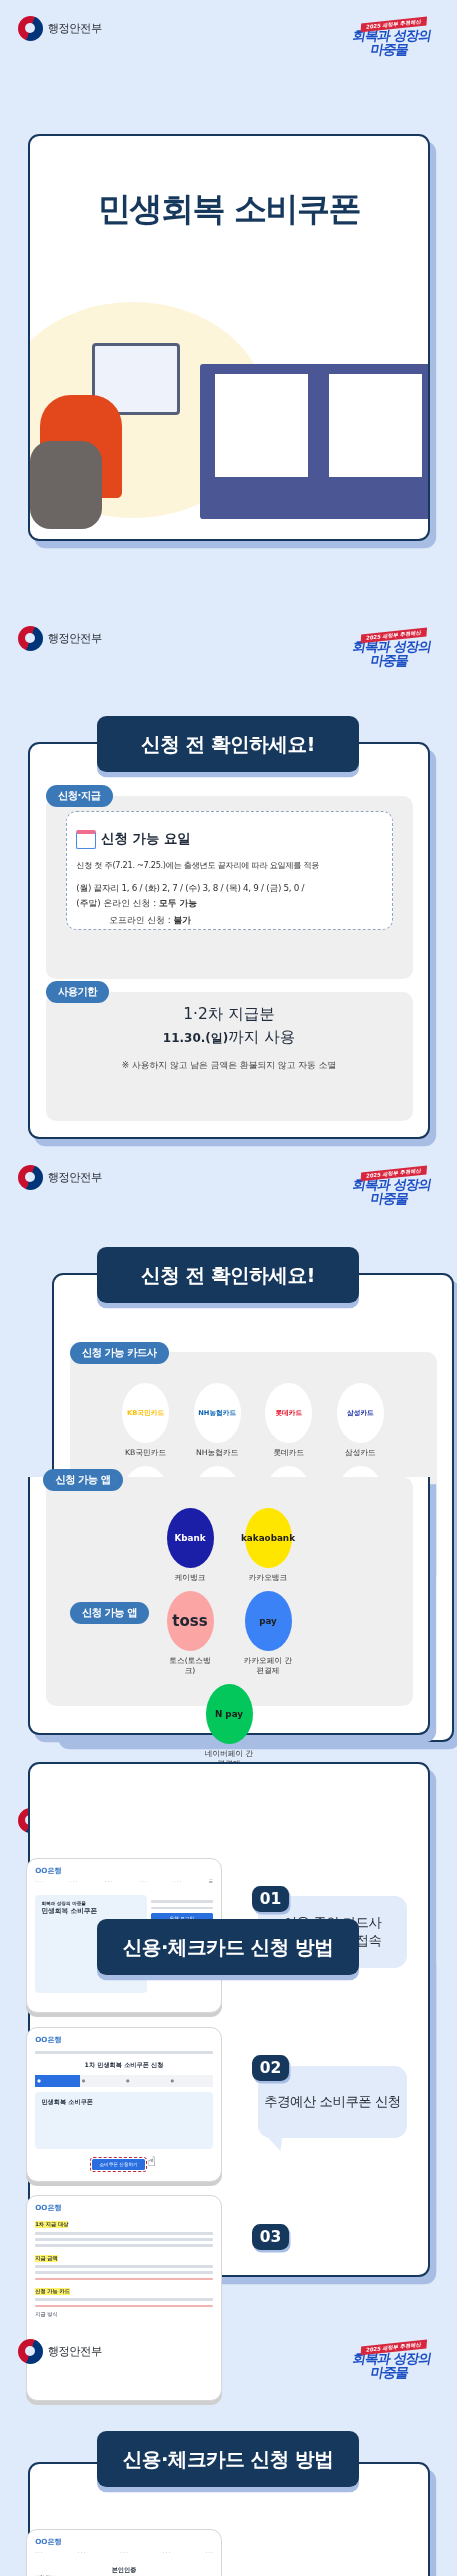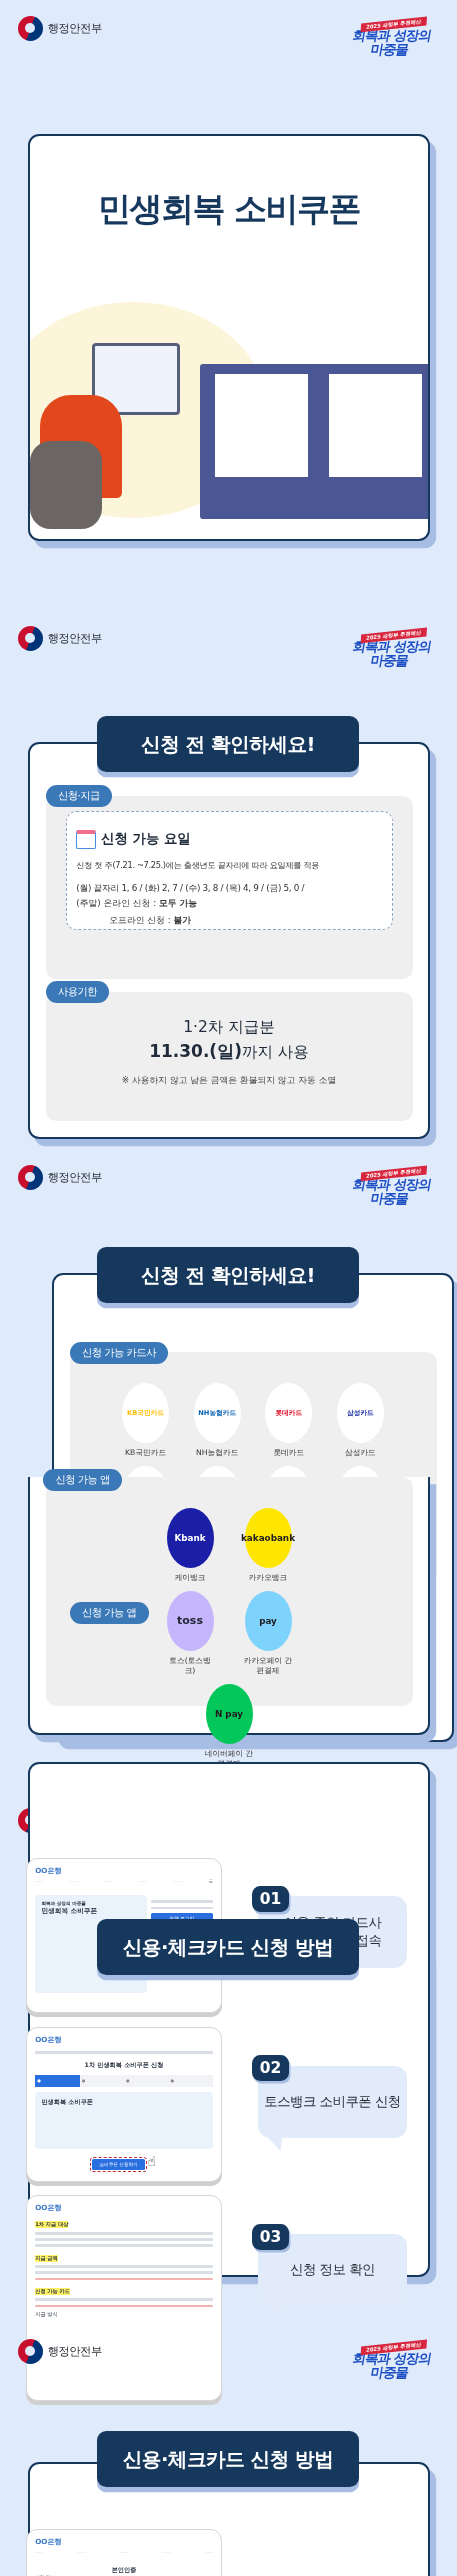--- a/index.html
+++ b/index.html
@@ -13,21 +13,21 @@
   .taegeuk { width: 25px; height: 25px; border-radius: 50%;
     background: conic-gradient(from 200deg, #c8102e 0 50%, #003478 50% 100%); position: relative; }
   .taegeuk::after { content: ""; position: absolute; left: 7.2px; top: 7.2px; width: 10.3px; height: 10.3px; border-radius: 50%; background: #dfeafb; }
   .ministry-name { font-size: 11.3px; color: #2b2f36; letter-spacing: -0.5px; }
   .slogan { position: absolute; right: 14.4px; width: 103px; text-align: center; transform: skewX(-10deg); }
   .slogan-top { display: inline-block; background: #d7263d; color: #fff; font-size: 5.2px; font-weight: bold; padding: 1px 5.2px; transform: rotate(-6deg); }
   .slogan-main { color: #1d4fc4; font-size: 13.4px; font-weight: bold; line-height: 1.05; letter-spacing: -1px; }
   .card { position: absolute; left: 28px; width: 402px; background: #fff; border: 2.1px solid #17385d; border-radius: 11.3px; box-shadow: 6.2px 7.2px 0 #a8bde3; }
   .title-tab { position: absolute; left: 97px; width: 262px; height: 56px; background: #17385d; border-radius: 9.3px; color: #fff;
     display: flex; align-items: center; justify-content: center; font-size: 19.6px; font-weight: bold; letter-spacing: -0.5px; box-shadow: 0 5.2px 0 #a8bde3; z-index: 3; }
-  .pill { position: absolute; left: 15.5px; background: #3a78b8; color: #fff; font-size: 10.3px; font-weight: normal; padding: 4.1px 12.4px; border-radius: 12.4px; z-index: 2; letter-spacing: -0.5px; }
+  .pill { position: absolute; left: 15.5px; background: #3a78b8; color: #fff; font-size: 10.3px; font-weight: bold; padding: 4.1px 12.4px; border-radius: 12.4px; z-index: 2; letter-spacing: -0.5px; }
   .grey { position: absolute; left: 15.5px; width: 367px; background: #efefef; border-radius: 10.3px; }
   .center { text-align: center; }
   .logo-grid { display: flex; flex-wrap: wrap; justify-content: center; gap: 8.2px 19.6px; }
   .logo-item { width: 52px; text-align: center; font-size: 7.7px; color: #333; }
   .logo-circle { width: 47px; height: 60px; border-radius: 50%; background: #fff; margin: 0 auto 5.2px; display: flex; align-items: center; justify-content: center; font-size: 6.7px; font-weight: bold; }
   .mock { position: absolute; left: 26px; width: 196px; background: #ffffff; border: 1px solid #d6d6d6; border-radius: 11.3px; box-shadow: 0 4.1px 0 #cfcfcf; overflow: hidden; padding: 7.2px 8.2px; }
   .mock-brand { font-size: 7.2px; color: #3b79c9; font-weight: bold; }
   .mock-line { height: 2.6px; background: #d9dde4; border-radius: 1px; margin: 3.6px 0; }
   .mock-nav { display: flex; justify-content: space-between; font-size: 4.6px; color: #777; margin-top: 3.1px; }
   .mock-hero { margin-top: 5.2px; background: #eaf3fc; border-radius: 4.1px; padding: 6.2px; font-size: 6.2px; font-weight: bold; }
@@ -102,23 +102,23 @@
       <div style="margin-top:11.3px; font-size:8.8px; color:#333; letter-spacing:-0.3px;">(월) 끝자리 1, 6 / (화) 2, 7 / (수) 3, 8 / (목) 4, 9 / (금) 5, 0 /</div>
       <div style="margin-top:3.1px; font-size:8.8px; color:#333;">
         <span>(주말) 온라인 신청 : </span><b>모두 가능</b>
       </div>
       <div style="margin-top:5.2px; margin-left:33px; font-size:8.8px; color:#333;">
         <span>오프라인 신청 : </span><b>불가</b>
       </div>
     </div>
     <div class="pill" style="top:237px;">사용기한</div>
     <div class="grey" style="top:248px; height:129px;">
-      <div class="center" style="margin-top:25px; font-size:15.5px;">1·2차 지급분</div>
+      <div class="center" style="margin-top:12px; font-size:15.5px;">1·2차 지급분</div>
       <div class="center" style="font-size:15.5px; margin-top:2.1px;">
-        <b style="font-size:17px;">11.30.(일)</b><span>까지 사용</span>
+        <b style="font-size:12px;">11.30.(일)</b><span>까지 사용</span>
       </div>
       <div class="center" style="margin-top:12.4px; font-size:8.8px; color:#444;">※ 사용하지 않고 남은 금액은 환불되지 않고 자동 소멸</div>
     </div>
   </div>
 </section>
 
 <section class="page" style="top:1149px; height:592px;">
   <div class="ministry" style="top:15.5px;">
     <span class="taegeuk"></span>
     <span class="ministry-name">행정안전부</span>
@@ -182,25 +182,25 @@
       <div class="logo-grid" id="app-grid" style="padding:0 82px; gap:8.2px 26px;">
           <div class="logo-item">
             <div class="logo-circle" style="color: rgb(255, 255, 255); background: rgb(27, 31, 168); font-size: 8.8px;">Kbank</div>
             <div>케이뱅크</div>
           </div>
           <div class="logo-item">
             <div class="logo-circle" style="color: rgb(30, 30, 30); background: rgb(255, 230, 0); font-size: 8.8px;">kakaobank</div>
             <div>카카오뱅크</div>
           </div>
           <div class="logo-item">
-            <div class="logo-circle" style="color: rgb(32, 38, 50); background: #c4b5fd; font-size: 11px;">toss</div>
+            <div class="logo-circle" style="color: rgb(32, 38, 50); background: #fca5a5; font-size: 15px;">toss</div>
             <div>토스(토스뱅크)</div>
           </div>
           <div class="logo-item">
-            <div class="logo-circle" style="color: rgb(30, 30, 30); background: #7dd3fc; font-size: 8.8px;">pay</div>
+            <div class="logo-circle" style="color: rgb(30, 30, 30); background: #3b82f6; font-size: 8.8px;">pay</div>
             <div>카카오페이 간편결제</div>
           </div>
           <div class="logo-item">
             <div class="logo-circle" style="color: rgb(30, 30, 30); background: rgb(3, 199, 90); font-size: 8.8px;">N pay</div>
             <div>네이버페이 간편결제</div>
           </div>
         </div>
     </div>
   </div>
   <div class="pill" style="left:43px; top:-23px;">신청 가능 앱</div>
@@ -264,34 +264,33 @@
       </div>
     <div class="mock-hero" style="height:57px;">
       <div>민생회복 소비쿠폰</div>
     </div>
     <div class="center" style="margin-top:5.2px;">
       <span class="mock-btn" style="outline:1px dashed #c0283b; outline-offset:1.5px;">소비쿠폰 신청하기</span>
       <span style="font-size:13.4px;">☝</span>
     </div>
   </div>
   <div class="step-num" style="top:200px;">02</div>
-  <div class="bubble" style="top:211px;">토스뱅크 소비쿠폰 신청</div>
+  <div class="bubble" style="top:211px;">추경예산 소비쿠폰 신청</div>
 
   <div class="mock" style="top:340px; height:206px;">
     <div class="mock-brand">OO은행</div>
     <div style="display:inline-block; background:#fff36a; font-size:5.2px; font-weight:bold; margin-top:8.2px;">1차 지급 대상</div>
     <div class="mock-line"></div><div class="mock-line"></div><div class="mock-line"></div>
     <div style="display:inline-block; background:#fff36a; font-size:5.2px; font-weight:bold; margin-top:4.1px;">지급 금액</div>
     <div class="mock-line"></div><div class="mock-line"></div><div class="mock-line" style="background:#f3b3b3;"></div>
     <div style="display:inline-block; background:#fff36a; font-size:5.2px; font-weight:bold; margin-top:4.1px;">신청 가능 카드</div>
     <div class="mock-line"></div><div class="mock-line" style="background:#f3b3b3;"></div>
     <div style="font-size:5.2px; margin-top:4.1px;">지급 방식</div>
   </div>
   <div class="step-num" style="top:369px;">03</div>
-  <div class="bubble" style="top:379px;">신청 정보 확인</div>
 </div>
 
 <section class="page" style="top:2287px; height:572px;">
   <div class="ministry" style="top:52px;">
     <span class="taegeuk"></span>
     <span class="ministry-name">행정안전부</span>
   </div>
   <div class="slogan" style="top:54px;">
     <div class="slogan-top">2025 새정부 추경예산</div>
     <div class="slogan-main">회복과 성장의</div>

